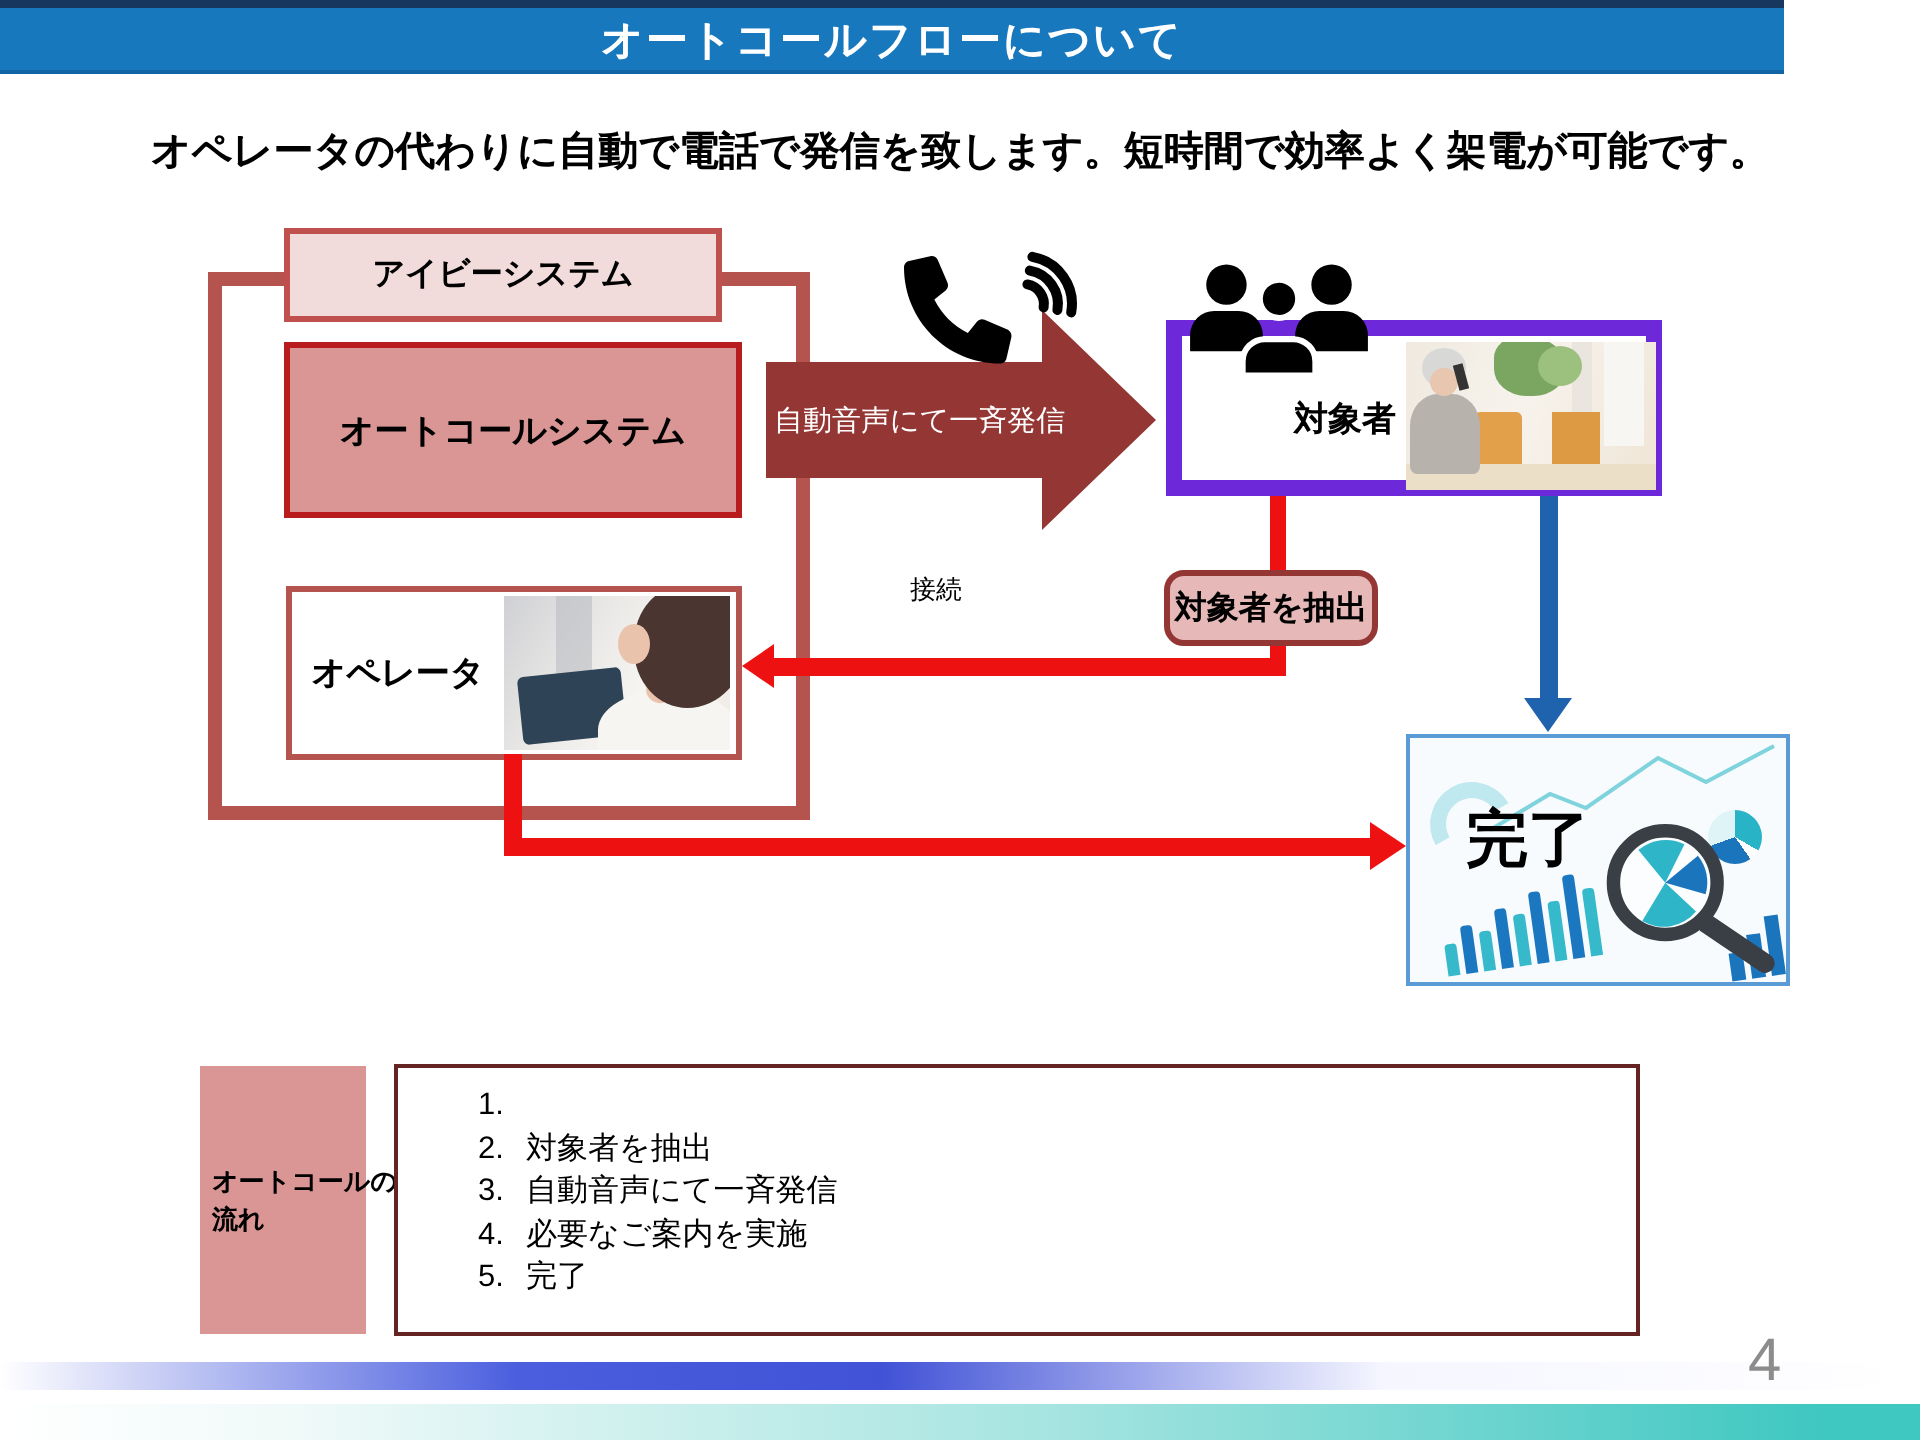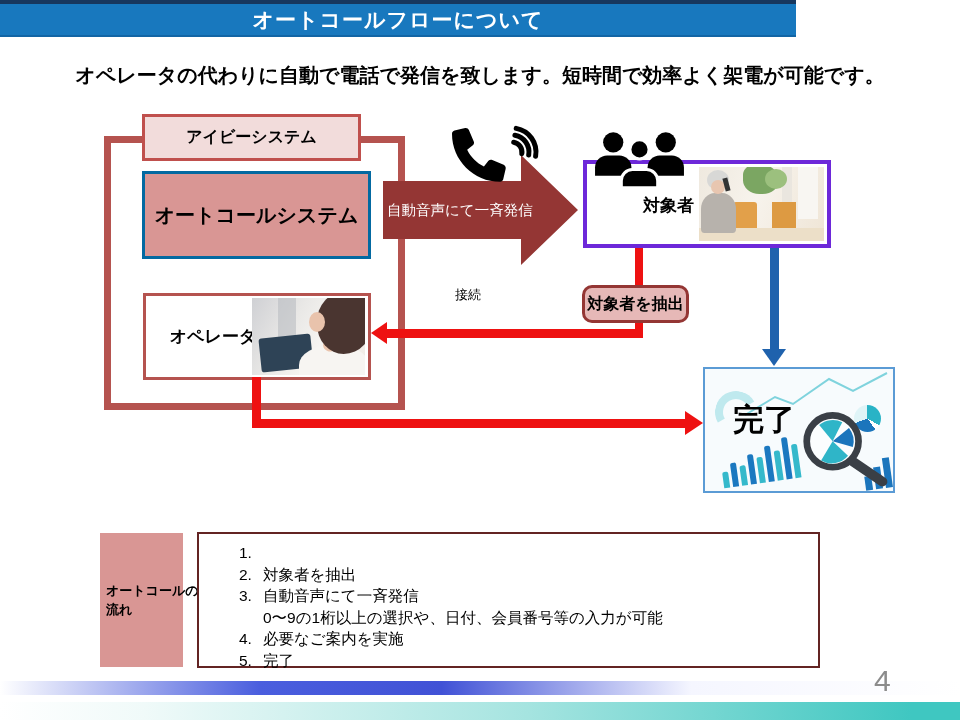--- a/index.html
+++ b/index.html
@@ -3,46 +3,46 @@
 <meta charset="utf-8">
 <style>
   html,body{margin:0;padding:0;background:#e5e5e5;}
   .slide{
     position:relative;width:960px;height:720px;background:#ffffff;overflow:hidden;
     font-family:"Liberation Sans","DejaVu Sans",sans-serif;color:#000;
   }
   .abs{position:absolute;box-sizing:border-box;}
 
   
-  .banner{left:0;top:0;width:796px;height:37px;background:#1878be;border-top:4px solid #17375e;
+  .banner{left:0;top:0;width:892px;height:37px;background:#1878be;border-top:4px solid #17375e;
     border-bottom:2px solid #1265a5;color:#fff;font-size:21px;font-weight:bold;
     display:flex;align-items:center;justify-content:center;letter-spacing:1px;}
   .subtitle{left:0;top:62px;width:960px;text-align:center;font-size:20px;font-weight:bold;}
 
   
   .outer-frame{left:104px;top:136px;width:301px;height:274px;border:7px solid #b5534f;z-index:1;}
   .ivy-box{left:142px;top:114px;width:219px;height:47px;background:#f2dcdb;border:3px solid #c0504d;
     z-index:2;display:flex;align-items:center;justify-content:center;font-size:16px;font-weight:bold;}
-  .autocall-box{left:142px;top:171px;width:229px;height:88px;background:#d99694;border:3px solid #0369a1;
-    z-index:2;display:flex;align-items:center;justify-content:center;font-size:20px;font-weight:bold;}
+  .autocall-box{left:142px;top:171px;width:229px;height:88px;background:#d99694;border:3px solid #b91c1c;
+    z-index:2;display:flex;align-items:center;justify-content:center;font-size:17px;font-weight:bold;}
   .operator-box{left:143px;top:293px;width:228px;height:87px;background:#fff;border:3px solid #b5534f;z-index:2;}
   .operator-label{position:absolute;left:0;top:0;width:106px;height:100%;display:flex;align-items:center;
-    justify-content:center;font-size:17px;font-weight:bold;margin-left:14px;}
+    justify-content:center;font-size:17px;font-weight:bold;}
 
   
   .photo{position:absolute;overflow:hidden;}
   .op-photo{left:106px;top:2px;width:113px;height:77px;background:linear-gradient(120deg,#cfd0d4 0%,#e9e8e6 35%,#f6f4f1 60%,#efeae4 100%);}
   .op-window{position:absolute;left:26px;top:0;width:18px;height:42px;background:#b9bcc2;opacity:.6;}
   .op-hair{position:absolute;right:-8px;top:-6px;width:56px;height:62px;background:#4a3530;border-radius:50% 40% 55% 50%;}
   .op-face{position:absolute;right:40px;top:14px;width:16px;height:20px;background:#e9c3ac;border-radius:50%;}
   .op-arm{position:absolute;right:26px;top:28px;width:13px;height:26px;background:#e9c3ac;border-radius:6px;transform:rotate(25deg);}
   .op-shirt{position:absolute;right:-4px;bottom:-10px;width:70px;height:40px;background:#f7f5f2;border-radius:50% 50% 0 0;}
   .op-laptop{position:absolute;left:8px;bottom:5px;width:52px;height:34px;background:#2e4356;border-radius:3px;transform:rotate(-6deg);}
 
-  .target-box{left:583px;top:160px;width:248px;height:88px;background:#fff;border:4px solid #6d28d9;z-index:2;}
+  .target-box{left:583px;top:160px;width:248px;height:88px;background:#fff;border:8px solid #6d28d9;z-index:2;}
   .target-label{position:absolute;left:56px;top:30px;font-size:17px;font-weight:bold;}
   .tg-photo{left:112px;top:3px;width:125px;height:74px;background:linear-gradient(110deg,#efe9df 0%,#f7f3ec 45%,#efe5d6 100%);}
   .tg-curtain1{position:absolute;right:6px;top:0;width:20px;height:52px;background:#f8f6f2;}
   .tg-curtain2{position:absolute;right:32px;top:0;width:10px;height:46px;background:#eae6df;}
   .tg-plant{position:absolute;left:44px;top:-3px;width:36px;height:30px;background:#7ba662;border-radius:40% 60% 50% 50%;}
   .tg-plant2{position:absolute;left:66px;top:2px;width:22px;height:20px;background:#9cc07e;border-radius:50%;}
   .tg-chair1{position:absolute;left:34px;bottom:9px;width:24px;height:30px;background:#e2a04a;border-radius:3px;}
   .tg-chair2{position:absolute;right:28px;bottom:9px;width:24px;height:30px;background:#dd9a42;}
   .tg-table{position:absolute;left:0;bottom:0;width:100%;height:13px;background:#ecdfc8;}
   .tg-hair{position:absolute;left:8px;top:3px;width:22px;height:20px;background:#d8d8d6;border-radius:50%;}
@@ -236,21 +236,20 @@
       <span class="flow-num">1.</span>
     </div>
     <div class="flow-row">
       <span class="flow-num">2.</span>
       <span>対象者を抽出</span>
     </div>
     <div class="flow-row">
       <span class="flow-num">3.</span>
       <span>自動音声にて一斉発信</span>
     </div>
-    <div class="flow-note">0〜9の1桁以上の選択や、日付、会員番号等の入力が可能</div>
     <div class="flow-row">
       <span class="flow-num">4.</span>
       <span>必要なご案内を実施</span>
     </div>
     <div class="flow-row">
       <span class="flow-num">5.</span>
       <span>完了</span>
     </div>
   </div>
 

